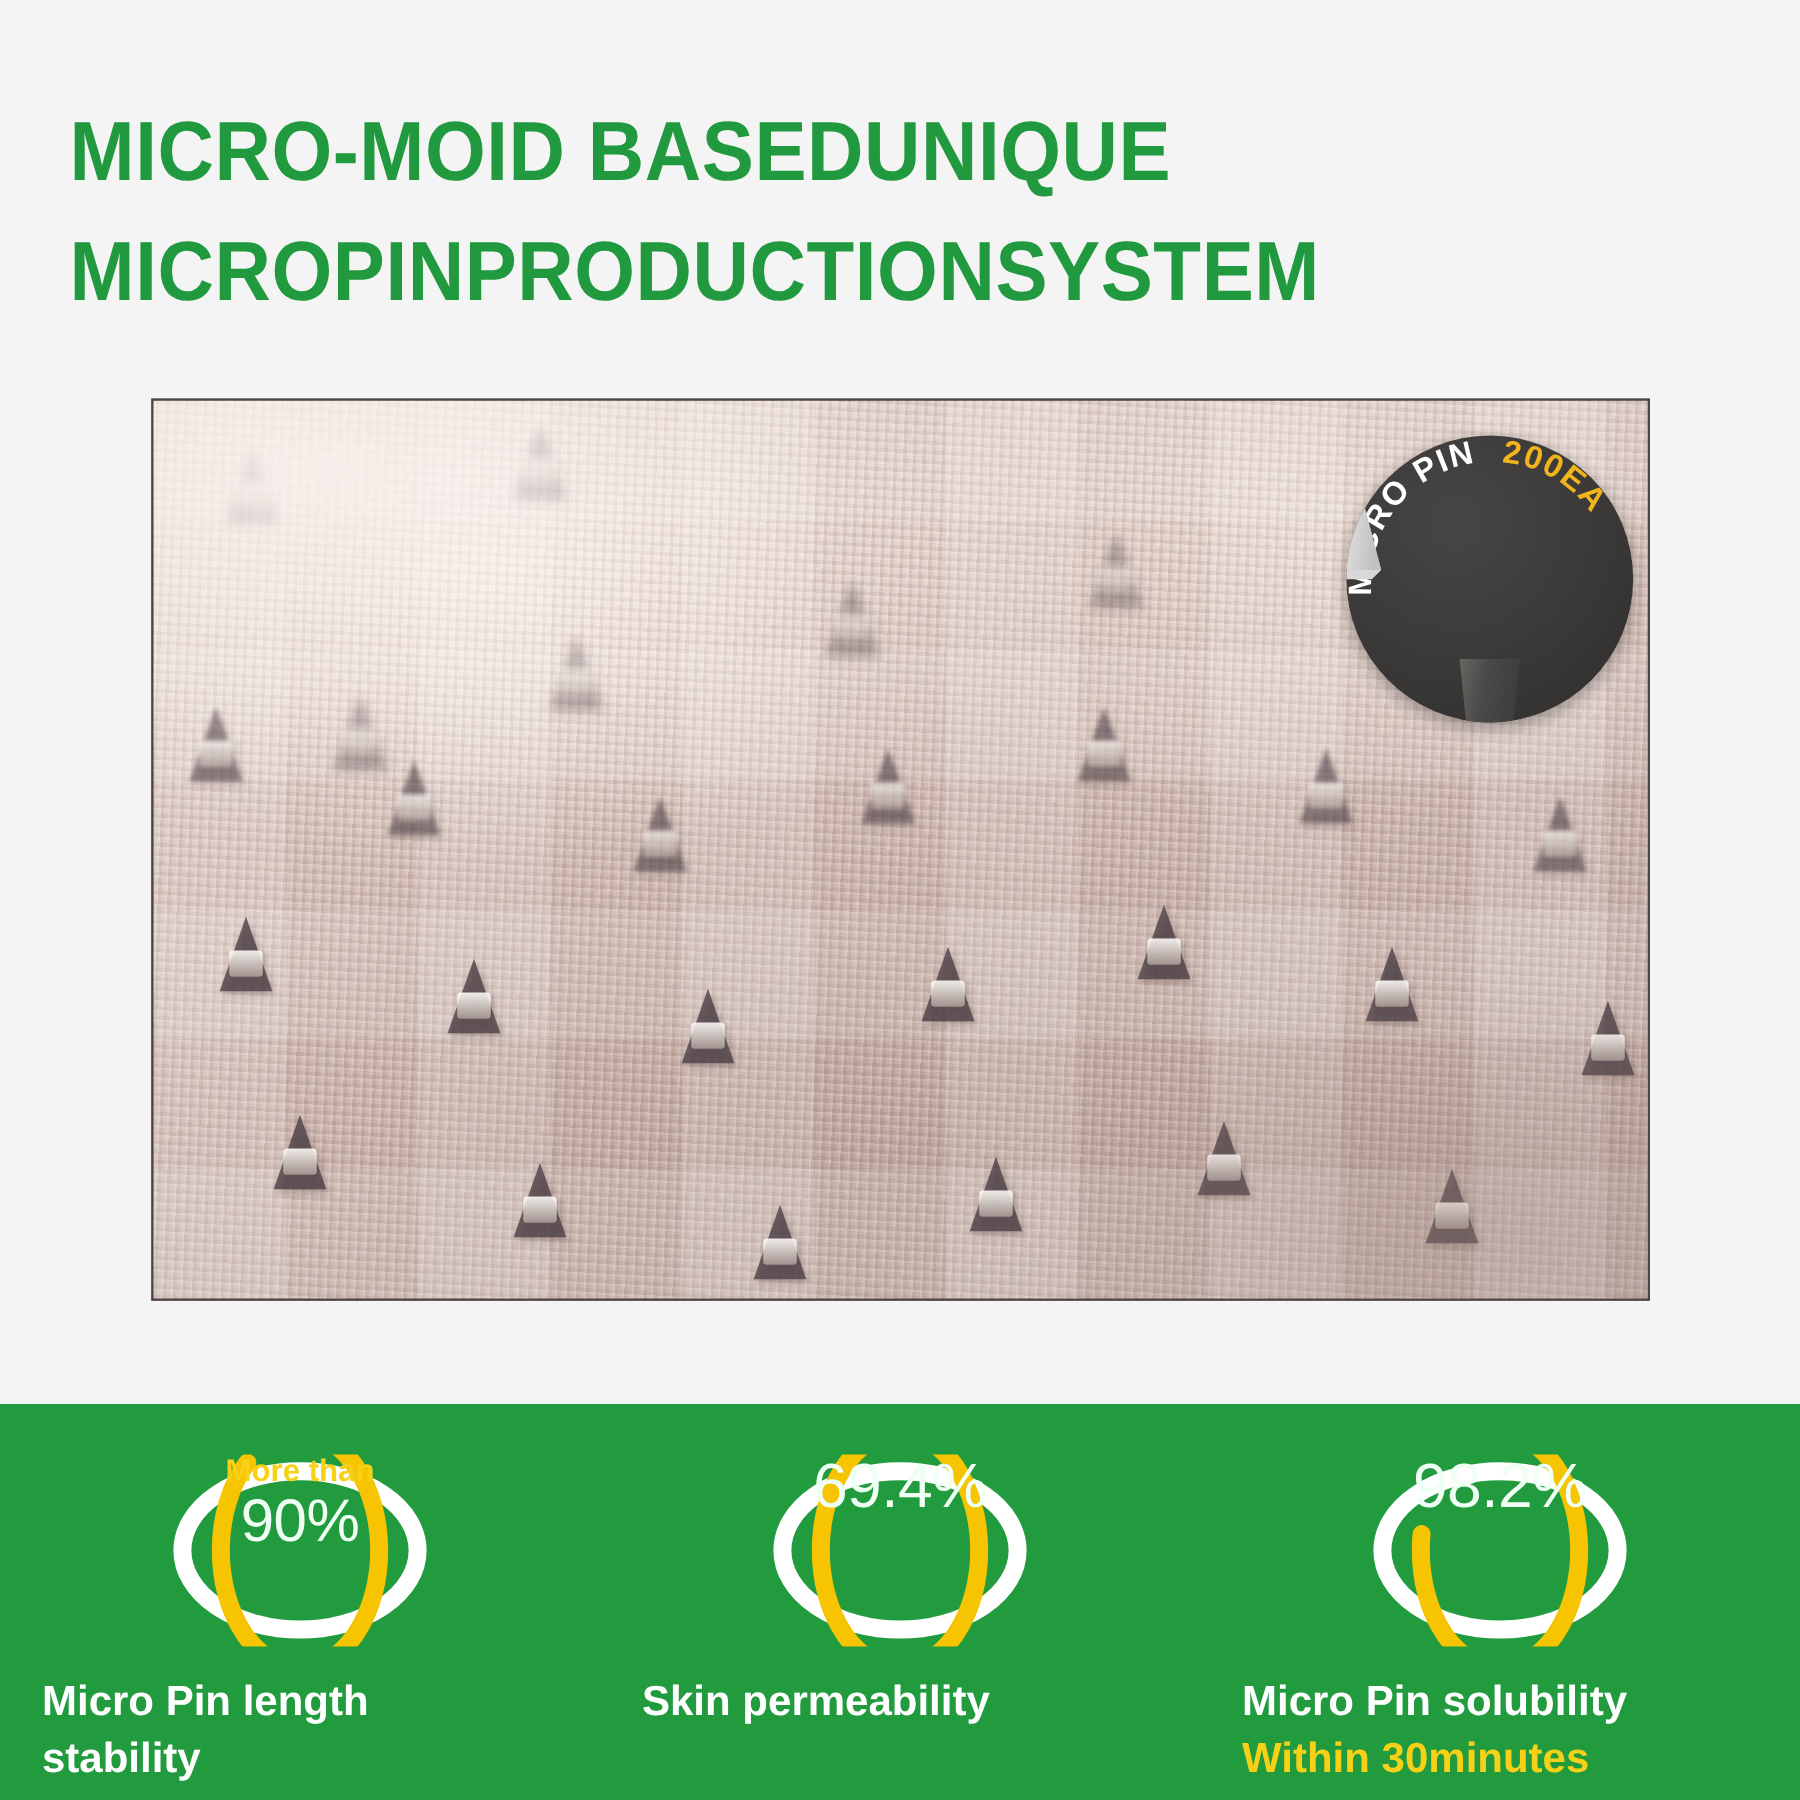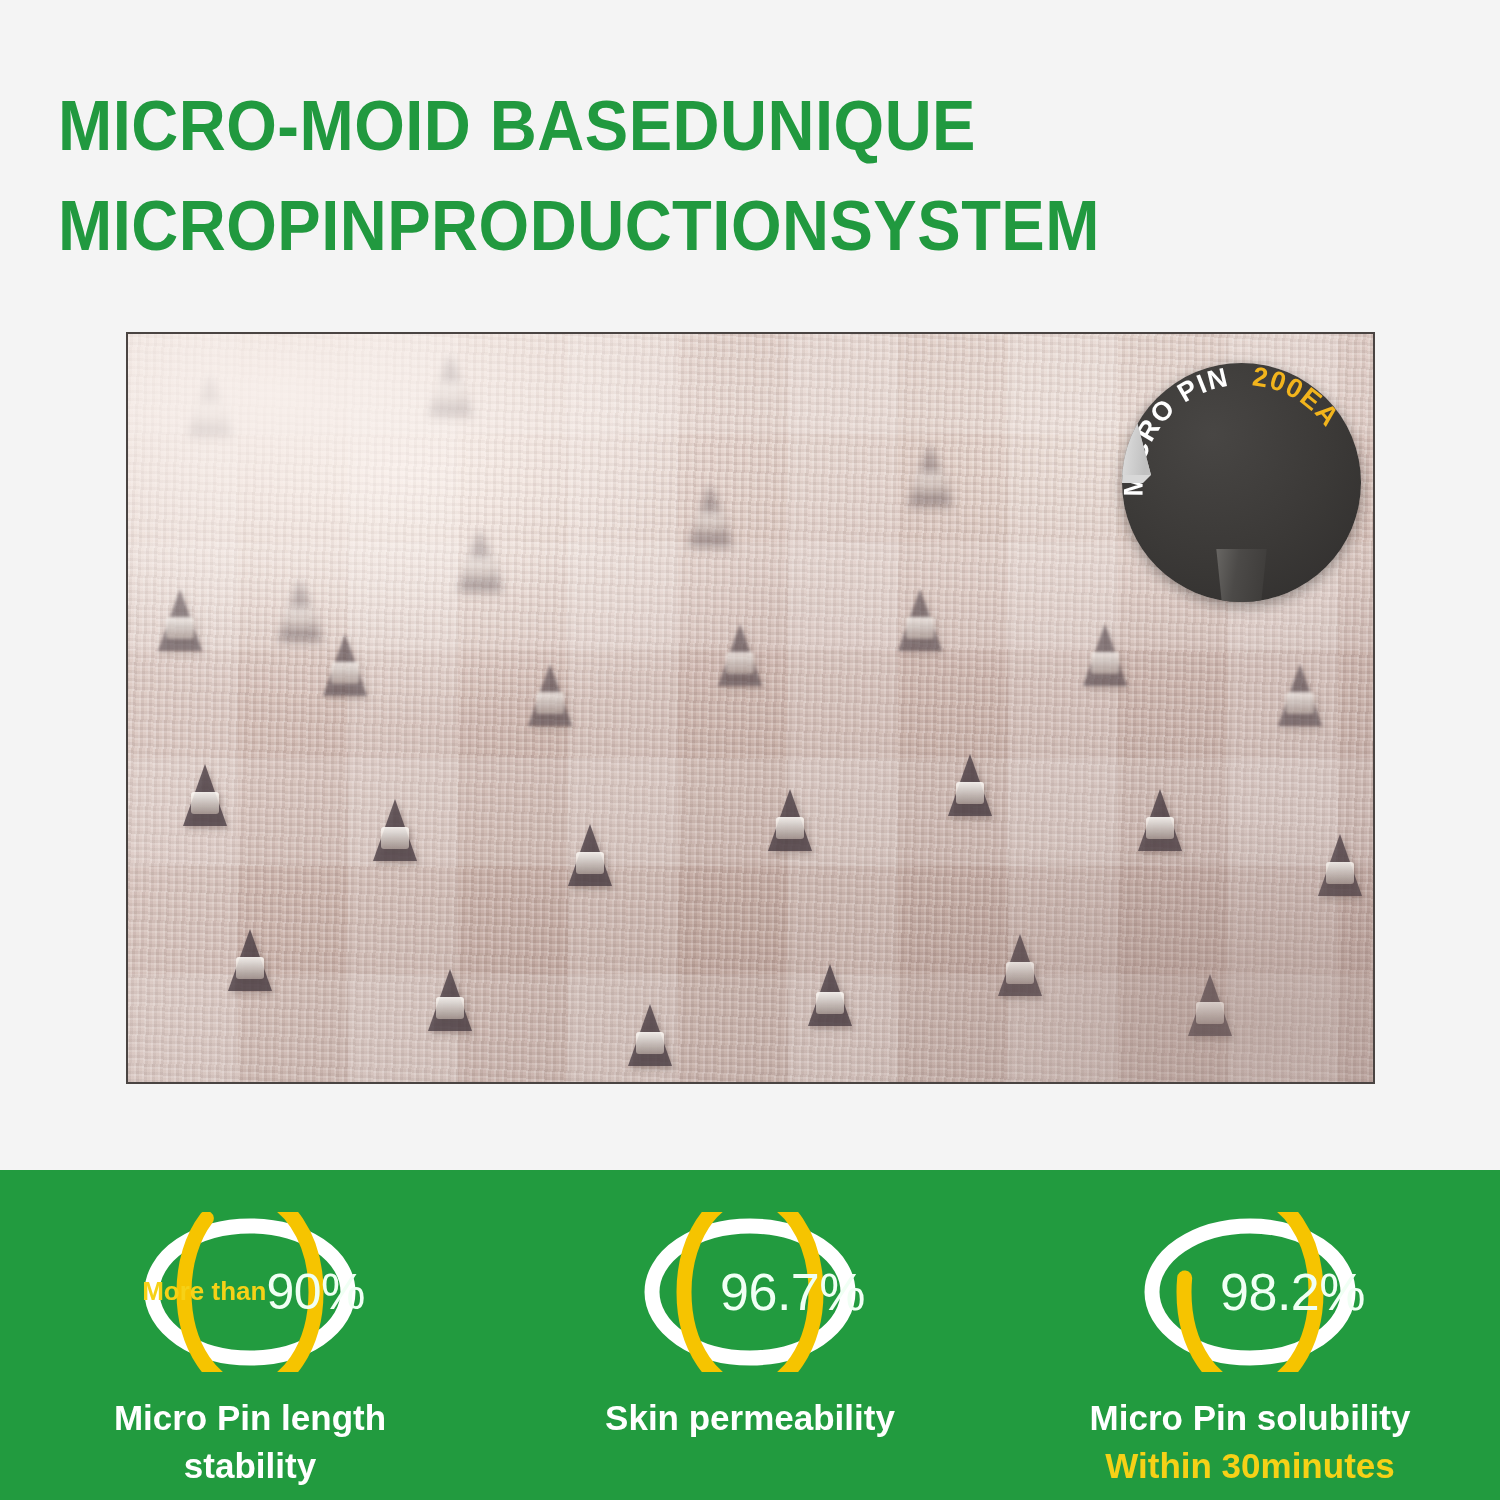--- a/index.html
+++ b/index.html
@@ -158,44 +158,44 @@
     position: relative;
     width: 230px; height: 160px;
     margin-top: 42px;
   }
   .ring-wrap svg { position: absolute; inset: 0; }
   .ring-text {
     position: absolute;
     left: 0; top: 0;
     width: 230px; height: 160px;
     display: flex;
-    flex-direction: row;
+    flex-direction: column;
     align-items: center;
-    justify-content: flex-end;
+    justify-content: flex-start;
   }
   .pre-label {
     color: #f6d117;
     font-family: "Liberation Sans Narrow", "Liberation Sans", sans-serif;
     font-weight: 700;
     font-size: 26px;
     line-height: 26px;
     margin-bottom: 2px;
   }
   .pct {
     color: #f0fff4;
     font-family: "Liberation Sans Narrow", "Liberation Sans", sans-serif;
     font-weight: 400;
     font-size: 52px;
     line-height: 54px;
     letter-spacing: -0.5px;
   }
   .pct.small-top { font-size: 50px; }
   .stat-caption {
     margin-top: 22px;
-    text-align: center;
+    text-align: left;
     width: 430px;
   }
   .cap-line {
     color: #ffffff;
     font-family: "Liberation Sans Narrow", "Liberation Sans", sans-serif;
     font-weight: 700;
     font-size: 35px;
     line-height: 48px;
   }
   .cap-line.accent { color: #f6d117; }
@@ -304,21 +304,21 @@
         </div>
       </div>
 
       <div class="stat">
         <div class="ring-wrap">
           <svg viewBox="0 0 230 160" width="230" height="160">
             <ellipse cx="115" cy="80" rx="98" ry="66" fill="none" stroke="#ffffff" stroke-width="15" stroke-linecap="round"></ellipse>
             <ellipse id="ring2" cx="115" cy="80" rx="98" ry="66" fill="none" stroke="#f6c400" stroke-width="15" stroke-linecap="round" transform="rotate(-90 115 80)" stroke-dasharray="502.167042602539 19.13703454589845"></ellipse>
           </svg>
           <div class="ring-text">
-            <div class="pct">96.7%</div>
+            <div class="pct">69.4%</div>
           </div>
         </div>
         <div class="stat-caption">
           <div class="cap-line">Skin permeability</div>
         </div>
       </div>
 
       <div class="stat">
         <div class="ring-wrap">
           <svg viewBox="0 0 230 160" width="230" height="160">

